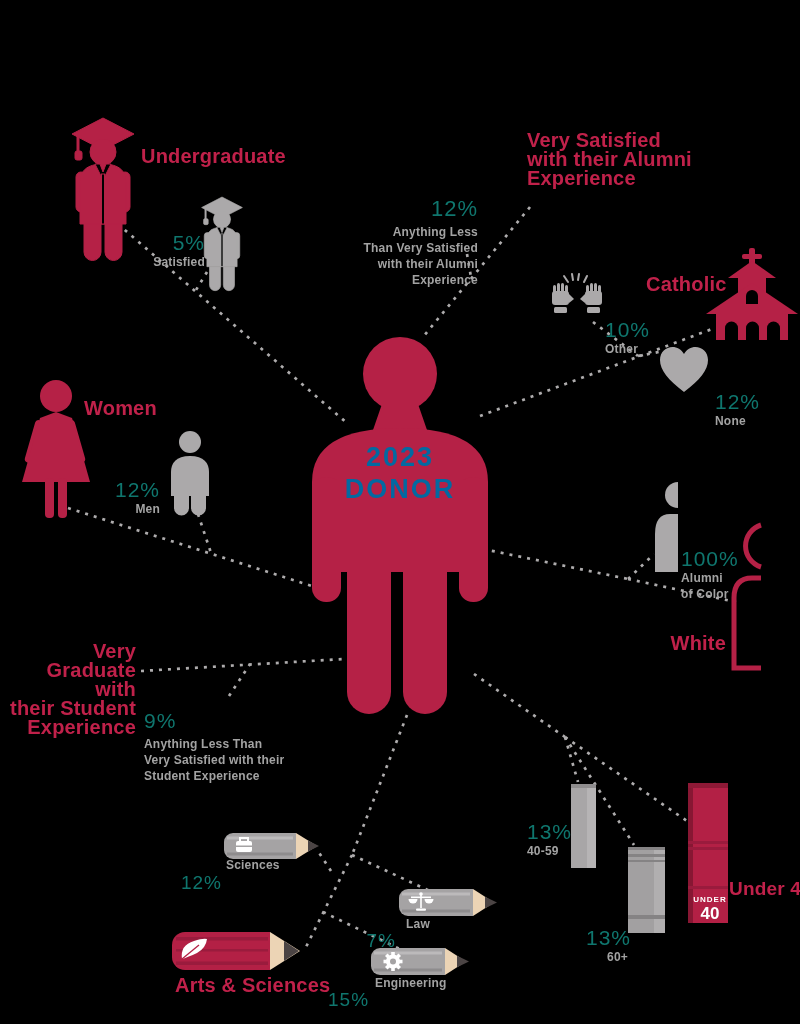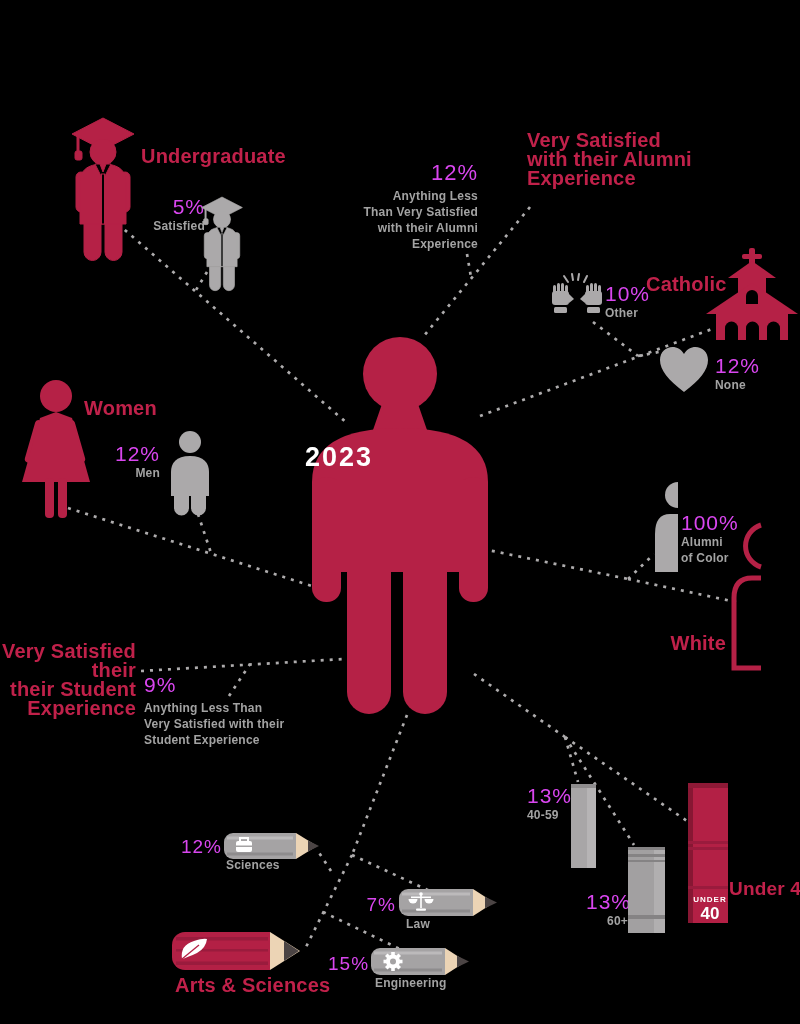--- a/index.html
+++ b/index.html
@@ -1,27 +1,27 @@
 <!DOCTYPE html>
 <html><head>
 <meta charset="utf-8">
 <style>
   html,body{margin:0;padding:0;background:#000;}
   #canvas{position:relative;width:800px;height:1024px;background:#000;overflow:hidden;
           font-family:"Liberation Sans",sans-serif;}
   .abs{position:absolute;}
-  .pct{font-size:21px;font-weight:400;color:#d946ef;letter-spacing:1px;line-height:22px;}
+  .pct{font-size:21px;font-weight:400;color:#0f766e;letter-spacing:1px;line-height:22px;margin-top:36px;}
   .pct-lg{font-size:22px;}
   .pct-sm{font-size:19px;}
   .slab{font-size:12px;font-weight:700;color:#a3a3a3;line-height:16px;letter-spacing:.2px;}
   .hl{font-size:20px;font-weight:700;color:#C0214A;line-height:19px;letter-spacing:.2px;}
   .hl-lg{font-size:19px;}
   .right{text-align:right;}
   .nowrap{white-space:nowrap;}
-  .donor-text{font-size:27px;font-weight:700;color:#ffffff;letter-spacing:2px;line-height:32px;text-align:left;}
+  .donor-text{font-size:27px;font-weight:700;color:#0369a1;letter-spacing:2px;line-height:32px;text-align:center;}
   svg{display:block;}
   svg text{font-family:"Liberation Sans",sans-serif;}
 </style>
 </head>
 <body>
 
 <div id="canvas">
 
   <svg width="0" height="0" style="position:absolute">
     <defs>
@@ -171,41 +171,42 @@
     <polygon points="77,72 113,72 122,98 68,98"></polygon>
     <path d="M7,150 Q7,96 95,96 Q183,96 183,150 L183,185 L7,185 Z"></path>
     <rect x="7" y="145" width="29" height="125" rx="14"></rect>
     <rect x="154" y="145" width="29" height="125" rx="14"></rect>
     <rect x="32" y="145" width="126" height="95"></rect>
     <path d="M42,170 H86 V360 a22,22 0 0 1 -44,0 Z"></path>
     <path d="M98,170 H142 V360 a22,22 0 0 1 -44,0 Z"></path>
   </svg>
   <div class="abs donor-text" style="left:305px;top:441px;width:190px">
     <div>2023</div>
+    <div>DONOR</div>
   </div>
 
   <svg class="abs" style="left:652px;top:480px" width="26" height="94" viewBox="0 0 26 94" fill="#ABA9AA">
     <path d="M26,2 A13,13 0 0 0 26,28 Z"></path>
     <path d="M26,34 H18 Q3,34 3,54 V92 H26 Z"></path>
   </svg>
   <div class="abs" style="left:681px;top:512px">
     <div class="pct">100%</div>
     <div class="slab">Alumni</div>
     <div class="slab">of Color</div>
   </div>
   <svg class="abs" style="left:730px;top:520px" width="34" height="152" viewBox="0 0 34 152" fill="none" stroke="#B52146" stroke-width="5">
     <path d="M31,5 A22,22 0 0 0 31,47"></path>
     <path d="M31,58 H22 Q4,58 4,78 V148 H31"></path>
   </svg>
   <div class="abs right" style="left:650px;top:634px;width:76px">
     <span class="hl">White</span>
   </div>
 
   <div class="abs right" style="left:2px;top:642px;width:134px">
-    <div class="hl">Very Satisfied their</div>
+    <div class="hl">Very Graduate with</div>
     <div class="hl">their Student</div>
     <div class="hl">Experience</div>
   </div>
   <div class="abs" style="left:144px;top:674px">
     <div class="pct" style="margin-bottom:4px">9%</div>
     <div class="slab">Anything Less Than</div>
     <div class="slab">Very Satisfied with their</div>
     <div class="slab">Student Experience</div>
   </div>
 

